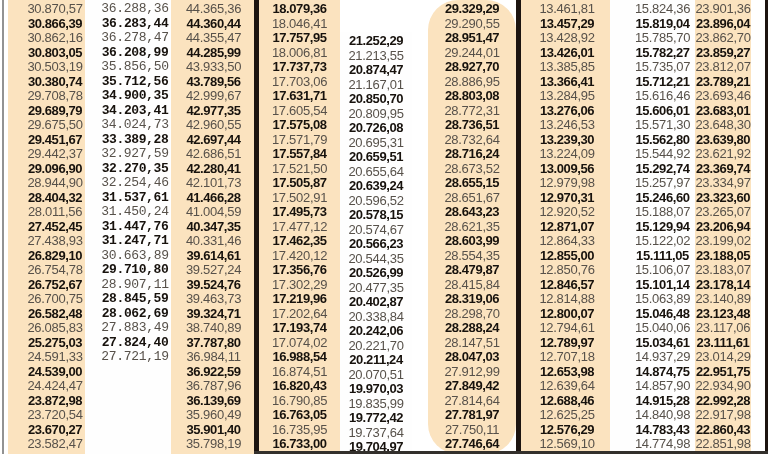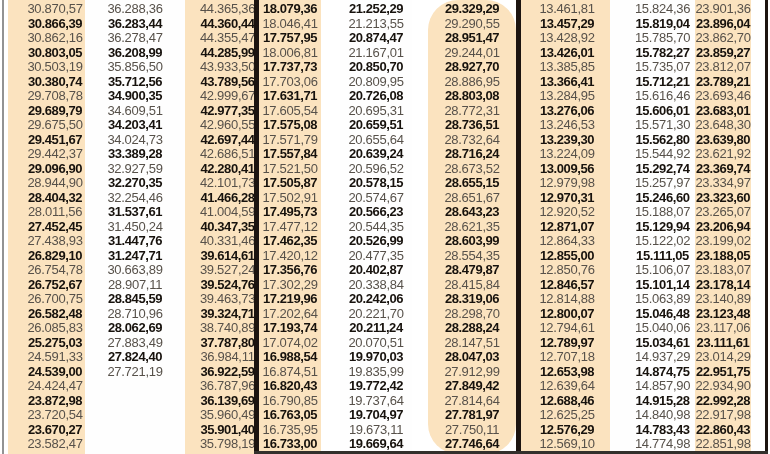--- a/index.html
+++ b/index.html
@@ -81,49 +81,48 @@
       <div class="cell">26.085,83</div>
       <div class="cell b">25.275,03</div>
       <div class="cell">24.591,33</div>
       <div class="cell b">24.539,00</div>
       <div class="cell">24.424,47</div>
       <div class="cell b">23.872,98</div>
       <div class="cell">23.720,54</div>
       <div class="cell b">23.670,27</div>
       <div class="cell">23.582,47</div>
     </div>
-  <div class="col white" style="left:85px;  width:100px;">
+  <div class="col white" style="left:85px;  width:100px;font-family:Liberation Mono, monospace;">
       <div class="cell">36.288,36</div>
       <div class="cell b">36.283,44</div>
       <div class="cell">36.278,47</div>
       <div class="cell b">36.208,99</div>
       <div class="cell">35.856,50</div>
       <div class="cell b">35.712,56</div>
       <div class="cell b">34.900,35</div>
-      <div class="cell">34.609,51</div>
       <div class="cell b">34.203,41</div>
       <div class="cell">34.024,73</div>
       <div class="cell b">33.389,28</div>
       <div class="cell">32.927,59</div>
       <div class="cell b">32.270,35</div>
       <div class="cell">32.254,46</div>
       <div class="cell b">31.537,61</div>
       <div class="cell">31.450,24</div>
       <div class="cell b">31.447,76</div>
       <div class="cell b">31.247,71</div>
       <div class="cell">30.663,89</div>
+      <div class="cell b">29.710,80</div>
       <div class="cell">28.907,11</div>
       <div class="cell b">28.845,59</div>
-      <div class="cell">28.710,96</div>
       <div class="cell b">28.062,69</div>
       <div class="cell">27.883,49</div>
       <div class="cell b">27.824,40</div>
       <div class="cell">27.721,19</div>
     </div>
-  <div class="col cream" style="left:185px; width:85px;">
+  <div class="col cream" style="left:171px; width:85px;">
       <div class="cell">44.365,36</div>
       <div class="cell b">44.360,44</div>
       <div class="cell">44.355,47</div>
       <div class="cell b">44.285,99</div>
       <div class="cell">43.933,50</div>
       <div class="cell b">43.789,56</div>
       <div class="cell">42.999,67</div>
       <div class="cell b">42.977,35</div>
       <div class="cell">42.960,55</div>
       <div class="cell b">42.697,44</div>
@@ -145,21 +144,21 @@
       <div class="cell b">36.922,59</div>
       <div class="cell">36.787,96</div>
       <div class="cell b">36.139,69</div>
       <div class="cell">35.960,49</div>
       <div class="cell b">35.901,40</div>
       <div class="cell">35.798,19</div>
     </div>
 
   <div class="vbar" style="left:254px;width:5px;"></div>
 
-  <div class="col cream" style="left:259px; width:62px;">
+  <div class="col cream" style="left:259px; width:81px;">
       <div class="cell b">18.079,36</div>
       <div class="cell">18.046,41</div>
       <div class="cell b">17.757,95</div>
       <div class="cell">18.006,81</div>
       <div class="cell b">17.737,73</div>
       <div class="cell">17.703,06</div>
       <div class="cell b">17.631,71</div>
       <div class="cell">17.605,54</div>
       <div class="cell b">17.575,08</div>
       <div class="cell">17.571,79</div>
@@ -178,21 +177,21 @@
       <div class="cell b">17.193,74</div>
       <div class="cell">17.074,02</div>
       <div class="cell b">16.988,54</div>
       <div class="cell">16.874,51</div>
       <div class="cell b">16.820,43</div>
       <div class="cell">16.790,85</div>
       <div class="cell b">16.763,05</div>
       <div class="cell">16.735,95</div>
       <div class="cell b">16.733,00</div>
     </div>
-  <div class="col white" style="left:340px; width:72px;">
+  <div class="col white" style="left:340px; width:72px;margin-top:32px;">
       <div class="cell b">21.252,29</div>
       <div class="cell">21.213,55</div>
       <div class="cell b">20.874,47</div>
       <div class="cell">21.167,01</div>
       <div class="cell b">20.850,70</div>
       <div class="cell">20.809,95</div>
       <div class="cell b">20.726,08</div>
       <div class="cell">20.695,31</div>
       <div class="cell b">20.659,51</div>
       <div class="cell">20.655,64</div>

